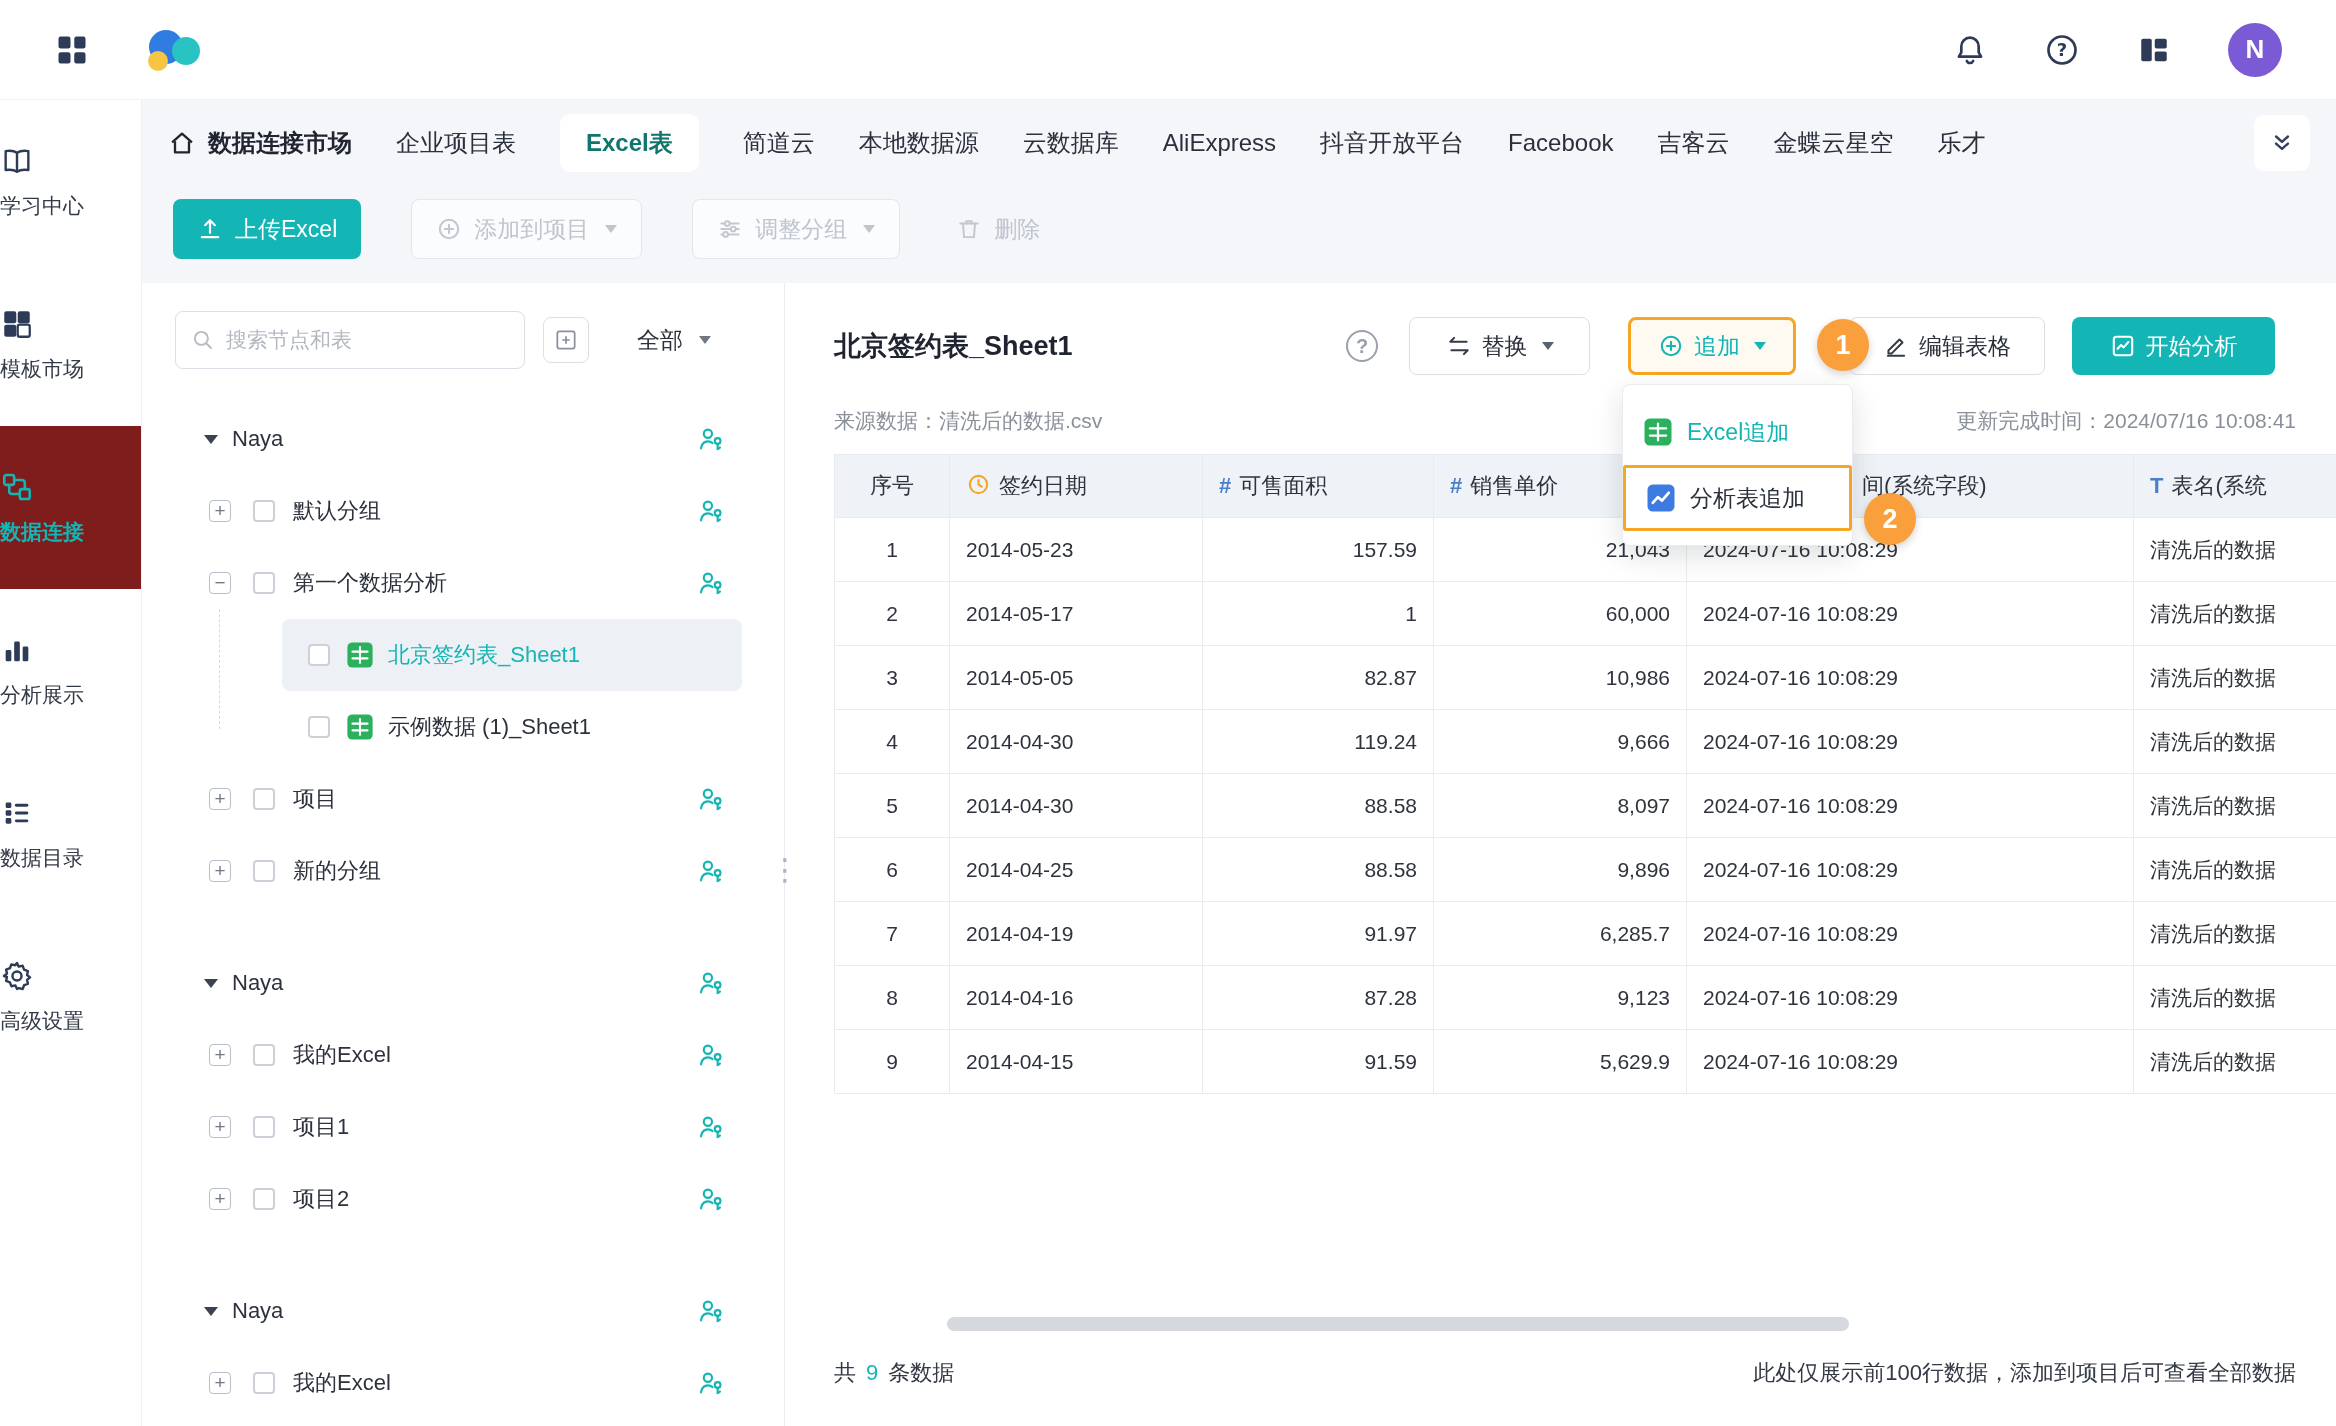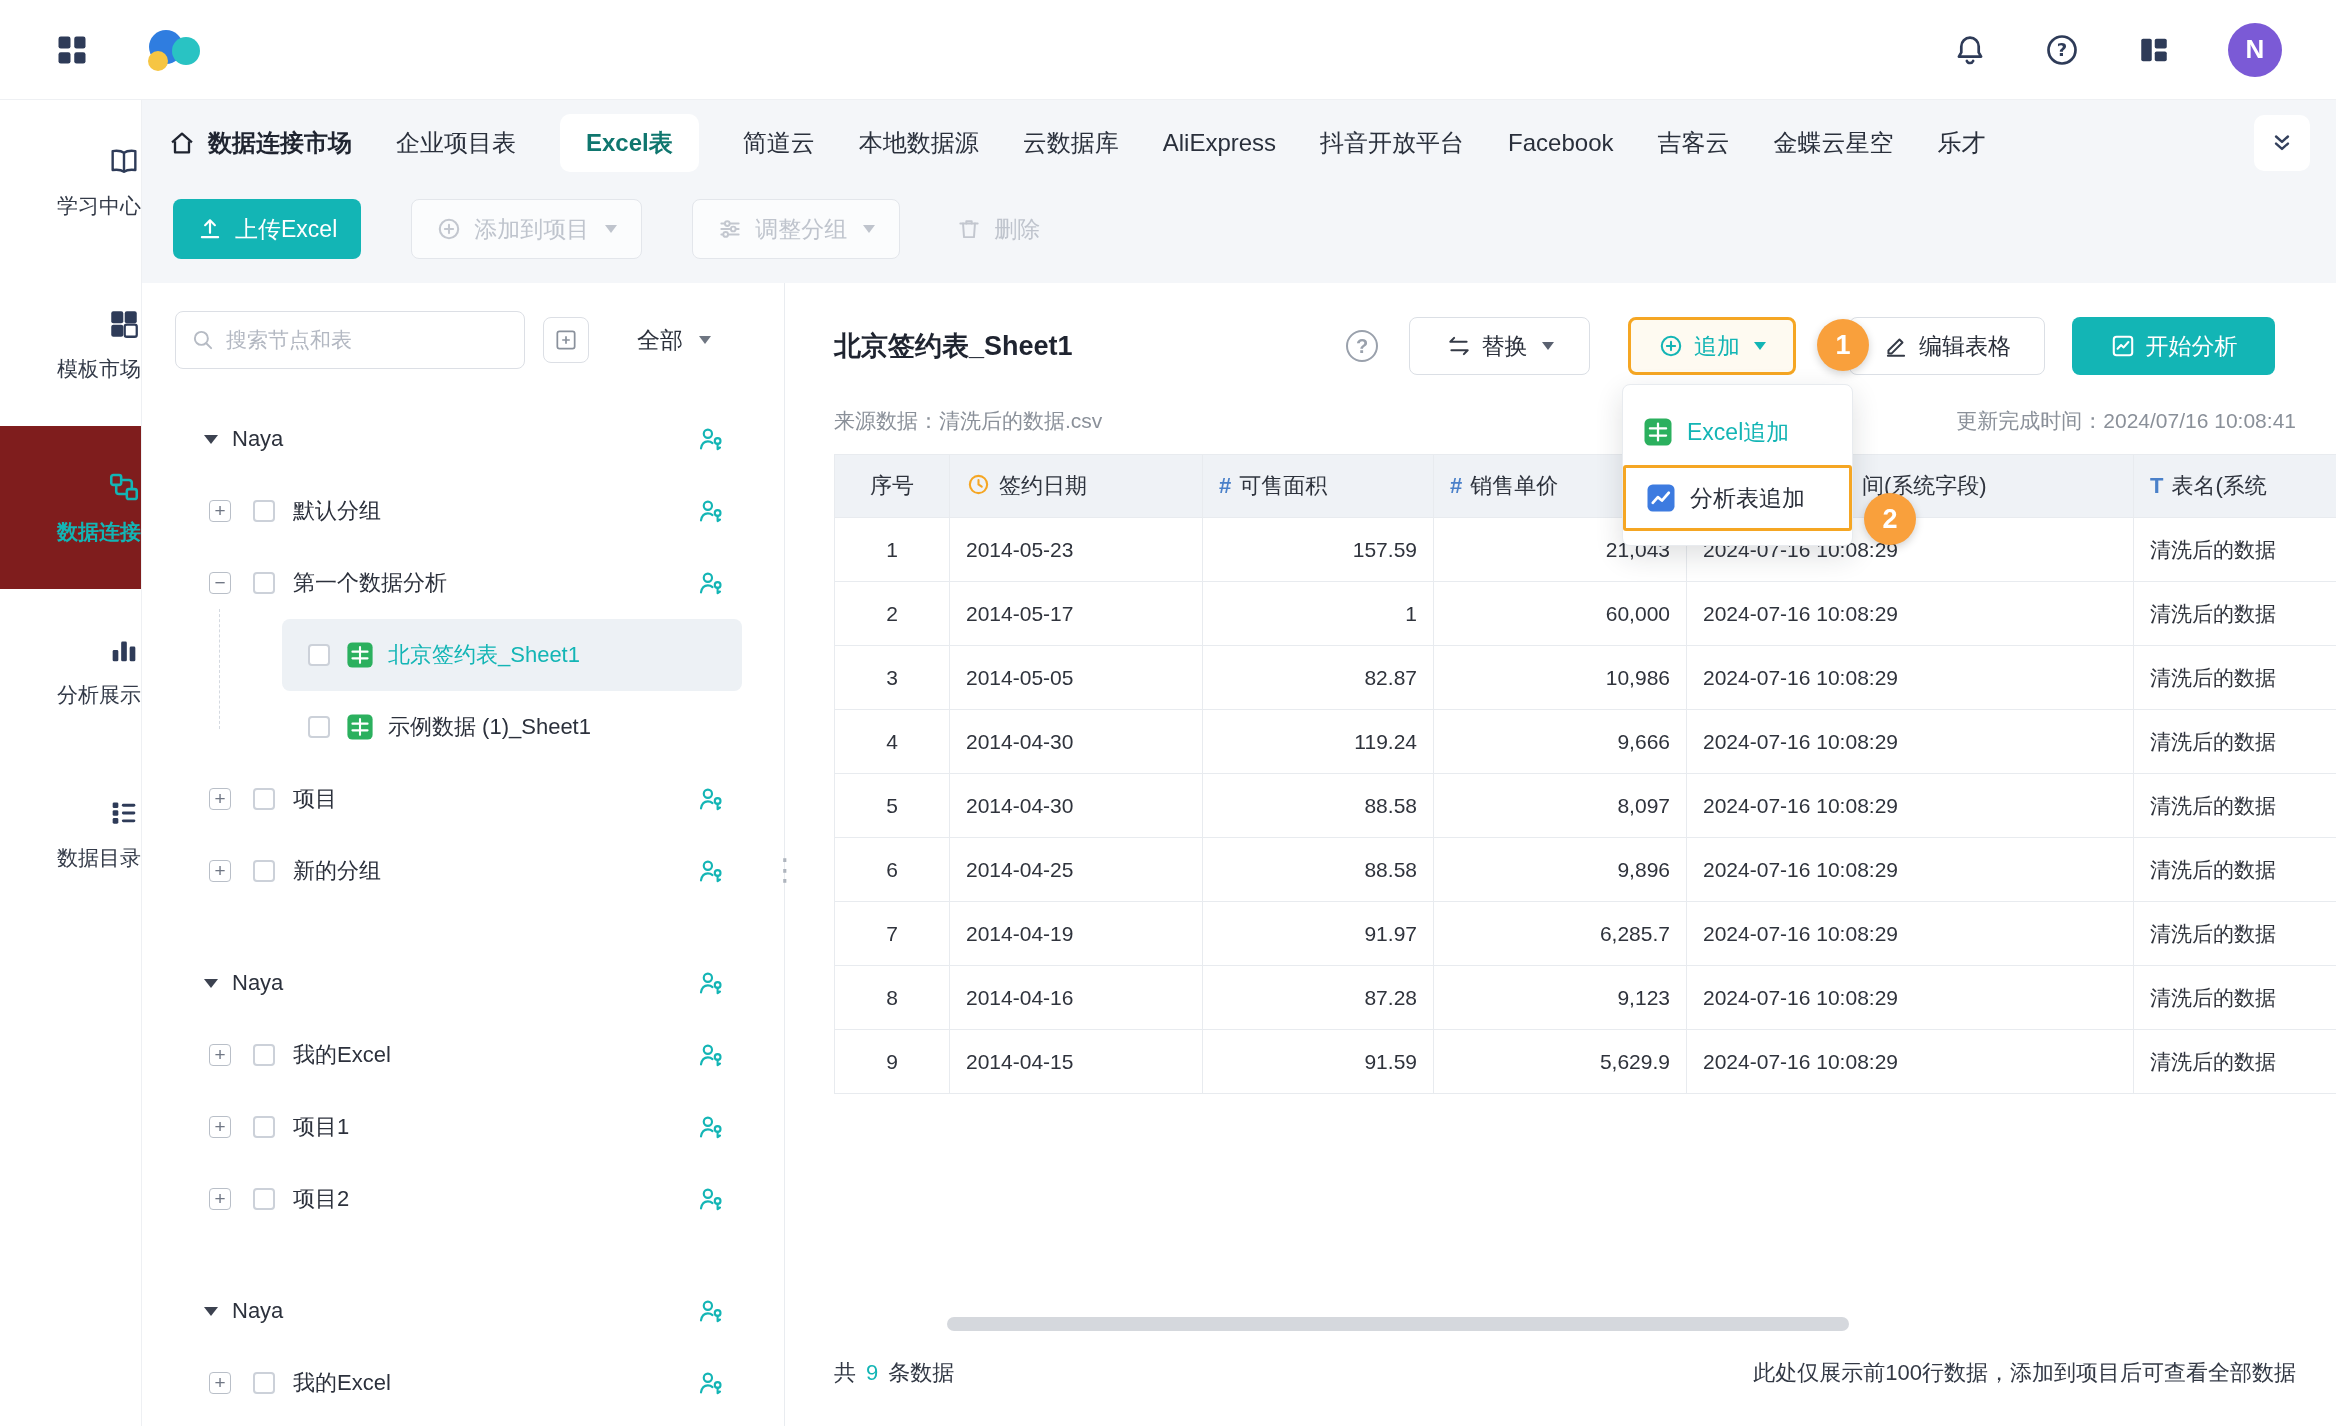--- a/index.html
+++ b/index.html
@@ -8,21 +8,21 @@
 svg{display:block}
 
 #topbar{position:absolute;top:0;left:0;right:0;height:100px;background:#fff;border-bottom:1px solid #eef0f3;display:flex;align-items:center;justify-content:space-between;padding:0 54px;z-index:6}
 .tb-left{display:flex;align-items:center;gap:46px}
 .tb-right{display:flex;align-items:center;gap:56px}
 .tbicon{width:36px;height:36px;cursor:pointer}
 .logo{width:78px;height:58px}
 .avatar{width:54px;height:54px;border-radius:50%;background:#7b5ad6;color:#fff;font-size:26px;font-weight:700;display:flex;align-items:center;justify-content:center;cursor:pointer}
 
 #sidebar{position:absolute;top:100px;left:0;bottom:0;width:142px;background:#fff;border-right:1px solid #eef0f3;z-index:5}
-.side-item{height:163px;display:flex;flex-direction:column;align-items:flex-end;justify-content:center;gap:14px;cursor:pointer}
+.side-item{height:163px;display:flex;flex-direction:column;align-items:flex-start;justify-content:center;gap:14px;cursor:pointer}
 .side-item .slabel{font-size:21px;color:#333a48;white-space:nowrap}
 .side-item.active{background:#7f1d1d}
 .side-item.active .slabel{color:#13b5b5;font-weight:700}
 .sicon{width:34px;height:34px}
 
 #band{position:absolute;top:100px;left:142px;right:0;height:183px;background:#f4f6f9}
 #tabsrow{position:absolute;top:8px;left:0;right:0;height:70px;display:flex;align-items:center;gap:44px;padding:0 26px}
 .market{display:flex;align-items:center;gap:12px;font-size:24px;font-weight:700;color:#1f2430;cursor:pointer;white-space:nowrap}
 .tab{font-size:24px;color:#2a303c;cursor:pointer;white-space:nowrap}
 .tab.active{background:#fff;color:#0f766e;font-weight:700;padding:13px 26px;border-radius:10px}
@@ -198,20 +198,29 @@
         <svg viewBox="0 0 24 24" fill="#2e3b58">
             <rect x="4" y="4.5" width="4" height="4" rx="1"></rect>
             <rect x="4" y="10" width="4" height="4" rx="1"></rect>
             <rect x="4" y="15.5" width="4" height="4" rx="1"></rect>
             <rect x="10.5" y="5.5" width="9.5" height="2" rx="1"></rect>
             <rect x="10.5" y="11" width="9.5" height="2" rx="1"></rect>
             <rect x="10.5" y="16.5" width="9.5" height="2" rx="1"></rect>
           </svg>
       </span>
       <span class="slabel">数据目录</span>
+    </div>
+    <div class="side-item">
+      <span class="sicon">
+        <svg viewBox="0 0 24 24" fill="none" stroke="#2e3b58" stroke-width="1.7" stroke-linejoin="round">
+            <circle cx="12" cy="12" r="3.2"></circle>
+            <path d="M12 2.8l1.2 2.6 2.8-.6 1 2.7 2.7 1-.6 2.8 2.1 1.7-2.1 1.7.6 2.8-2.7 1-1 2.7-2.8-.6L12 21.2l-1.2-2.6-2.8.6-1-2.7-2.7-1 .6-2.8L2.8 12l2.1-1.7-.6-2.8 2.7-1 1-2.7 2.8.6z"></path>
+          </svg>
+      </span>
+      <span class="slabel">高级设置</span>
     </div>
   </aside>
 
   <div id="band">
     <div id="tabsrow">
       <div class="market">
         <span class="tbicon" style="width:28px;height:28px">
           <svg viewBox="0 0 24 24" fill="none" stroke="#1f2430" stroke-width="2" stroke-linejoin="round">
               <path d="M3.5 11.5L12 4l8.5 7.5"></path>
               <path d="M6 10.5V20h12v-9.5"></path>

